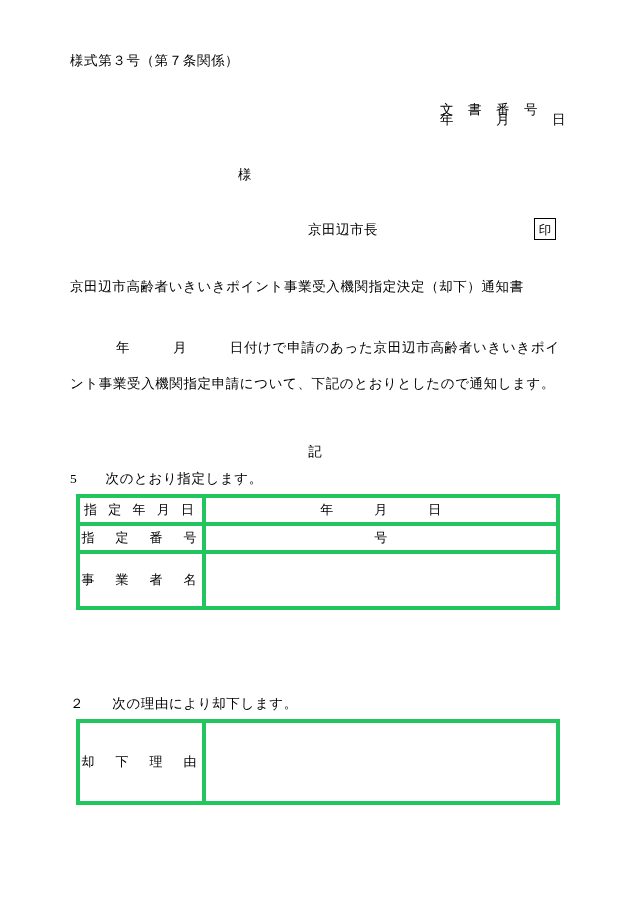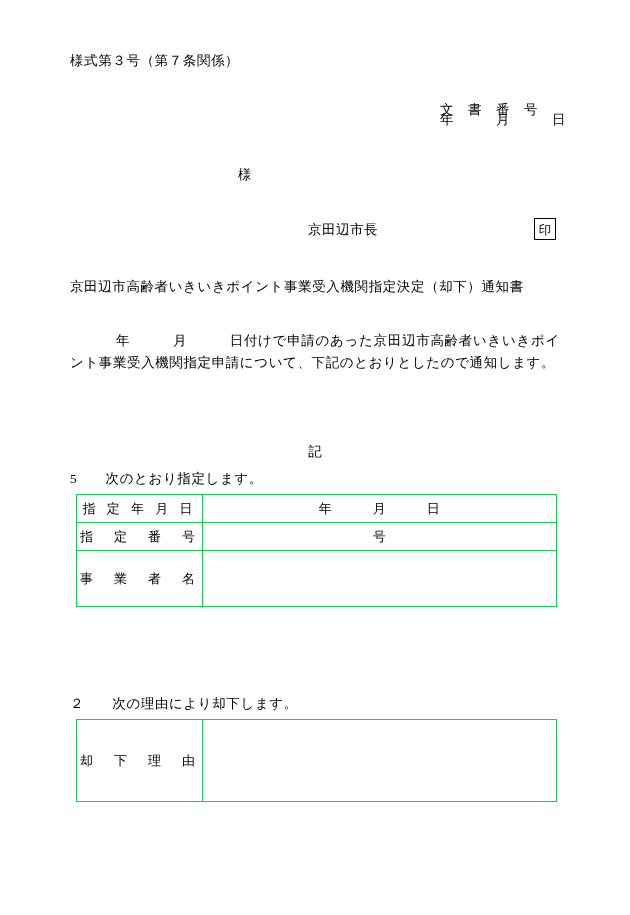--- a/index.html
+++ b/index.html
@@ -76,21 +76,21 @@
     top: 278px;
     font-size: 13.5px;
     letter-spacing: 0.6px;
   }
   .body-text {
     position: absolute;
     left: 70px;
     top: 330px;
     width: 490px;
     font-size: 13.5px;
-    line-height: 22px;
+    line-height: 36px;
     letter-spacing: 0.6px;
     text-align: justify;
   }
   .body-indent {
     display: inline-block;
     width: 46px;
   }
   .ki {
     position: absolute;
     left: 0;
@@ -111,21 +111,21 @@
     font-size: 13.5px;
     letter-spacing: 0.6px;
   }
   table.grid {
     position: absolute;
     border-collapse: collapse;
     table-layout: fixed;
     font-size: 13px;
   }
   table.grid td {
-    border: 1px solid #22c55e;
+    border: 4px solid #22c55e;
     padding: 0;
     vertical-align: middle;
   }
   .t1 {
     left: 76px;
     top: 494px;
     width: 480px;
   }
   .t2 {
     left: 76px;

